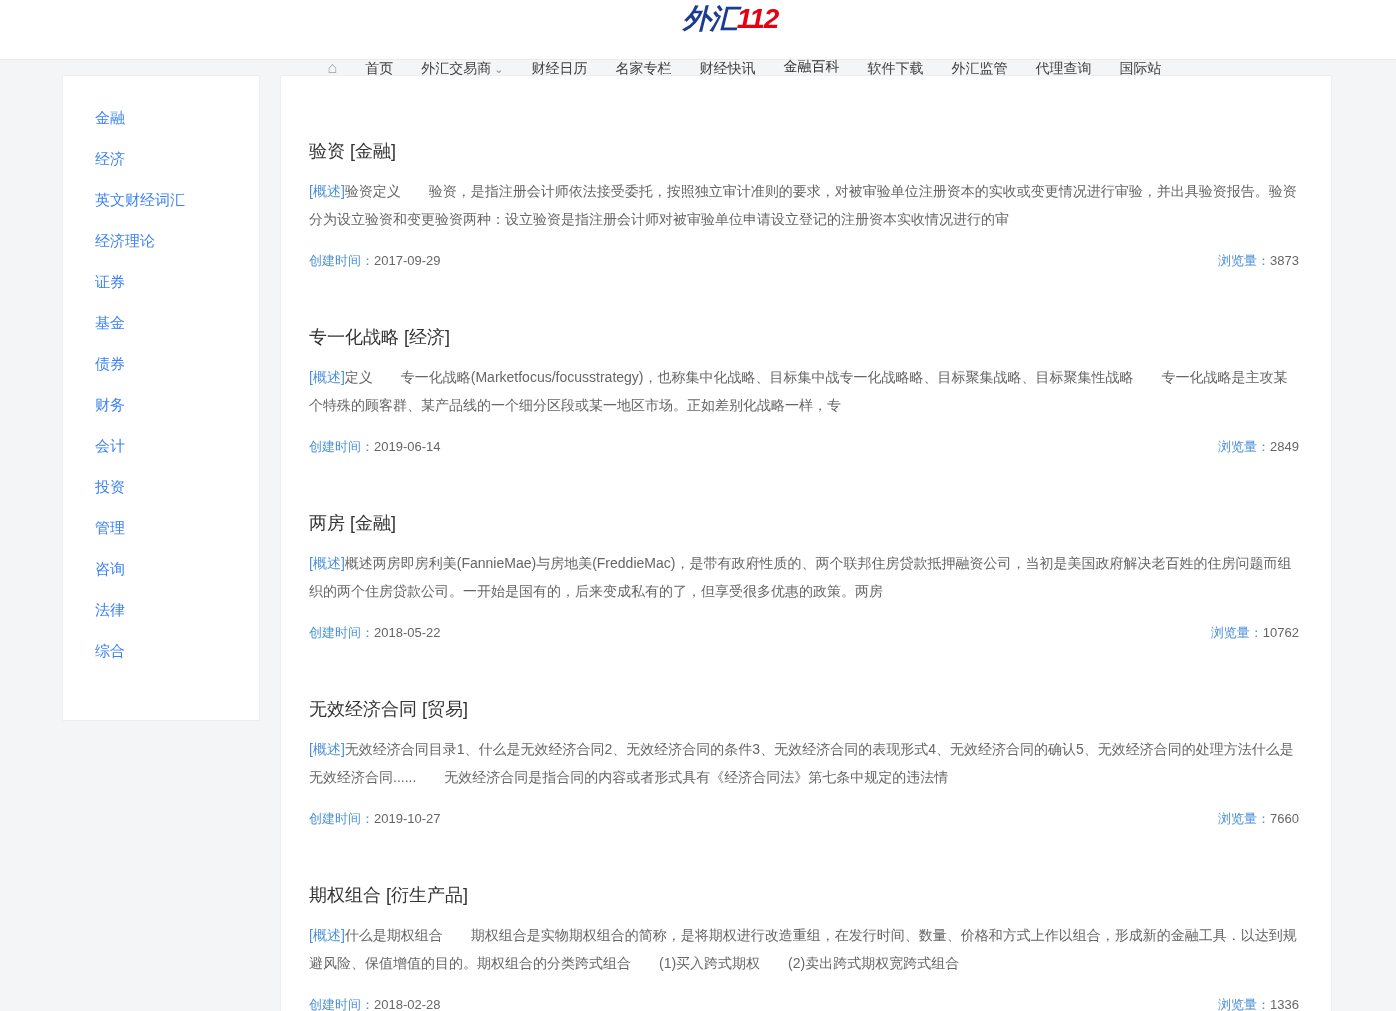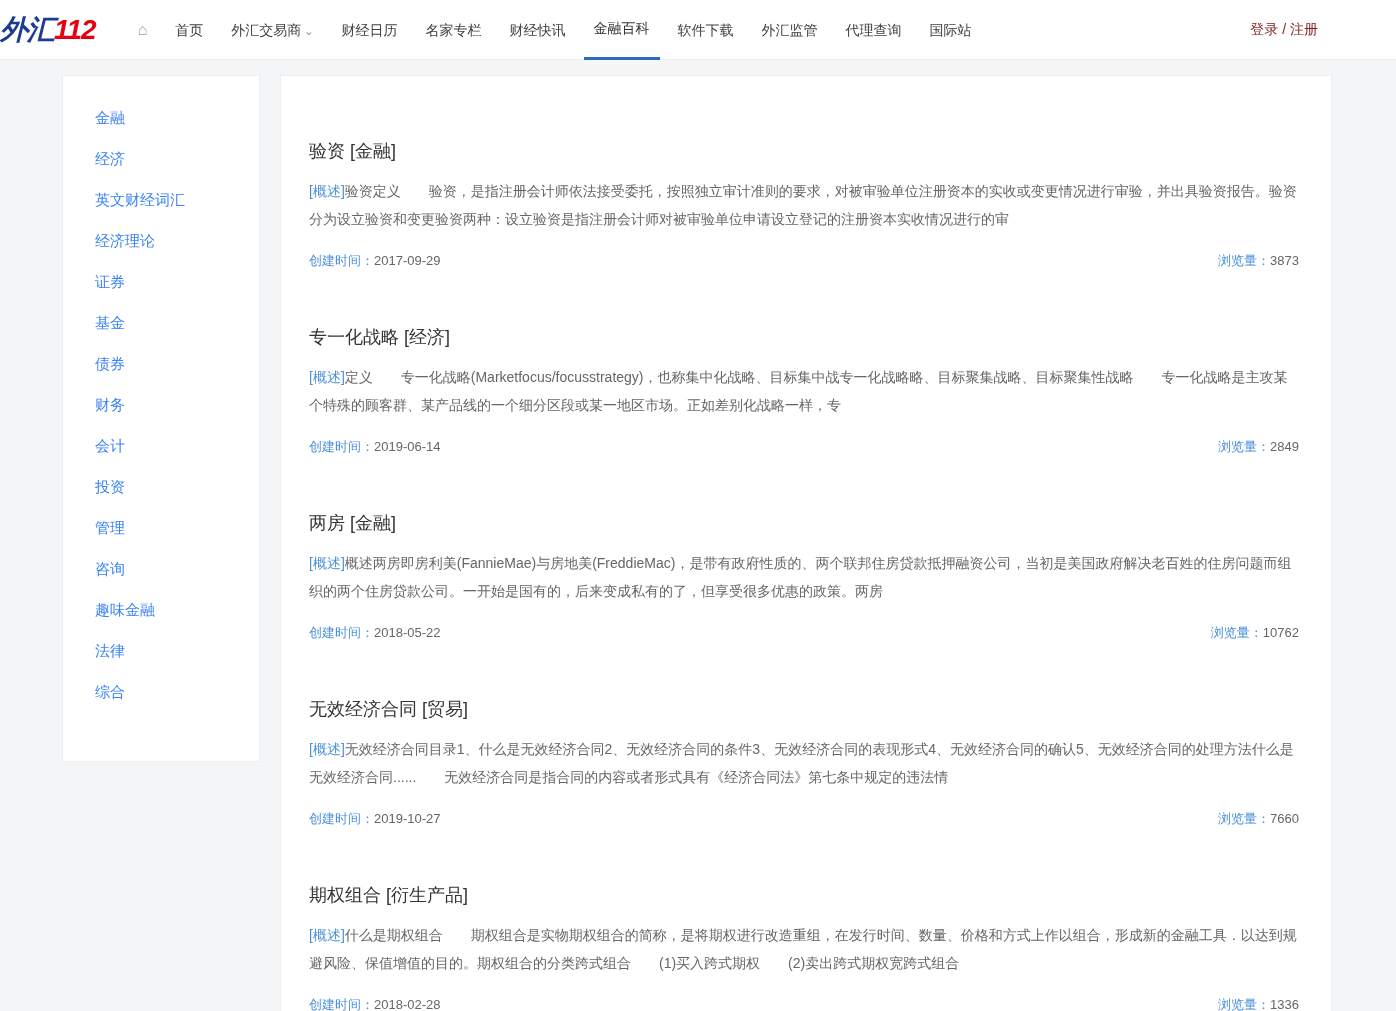--- a/index.html
+++ b/index.html
@@ -12,20 +12,22 @@
     font-family: "Liberation Sans", "DejaVu Sans", sans-serif;
   }
 
   
   .header {
     height: 60px;
     background: #ffffff;
     border-bottom: 1px solid #ececec;
     display: flex;
     align-items: center;
+    padding-left: 65px;
+    flex-direction: column;
   }
   .logo {
     font-size: 28px;
     font-weight: bold;
     font-style: italic;
     letter-spacing: -1px;
     white-space: nowrap;
     cursor: pointer;
   }
   .logo .part1 { color: #1b3c91; }
@@ -158,21 +160,20 @@
     <div class="side-item">英文财经词汇</div>
     <div class="side-item">经济理论</div>
     <div class="side-item">证券</div>
     <div class="side-item">基金</div>
     <div class="side-item">债券</div>
     <div class="side-item">财务</div>
     <div class="side-item">会计</div>
     <div class="side-item">投资</div>
     <div class="side-item">管理</div>
     <div class="side-item">咨询</div>
-    <div class="side-item">趣味金融</div>
     <div class="side-item">法律</div>
     <div class="side-item">综合</div>
   </div>
 
   <div class="main">
 
     <div class="article">
       <div class="article-title">验资 [金融]</div>
       <div class="article-summary"><span class="overview-tag">[概述]</span><span>验资定义　　验资，是指注册会计师依法接受委托，按照独立审计准则的要求，对被审验单位注册资本的实收或变更情况进行审验，并出具验资报告。验资分为设立验资和变更验资两种：设立验资是指注册会计师对被审验单位申请设立登记的注册资本实收情况进行的审</span></div>
       <div class="article-meta">

